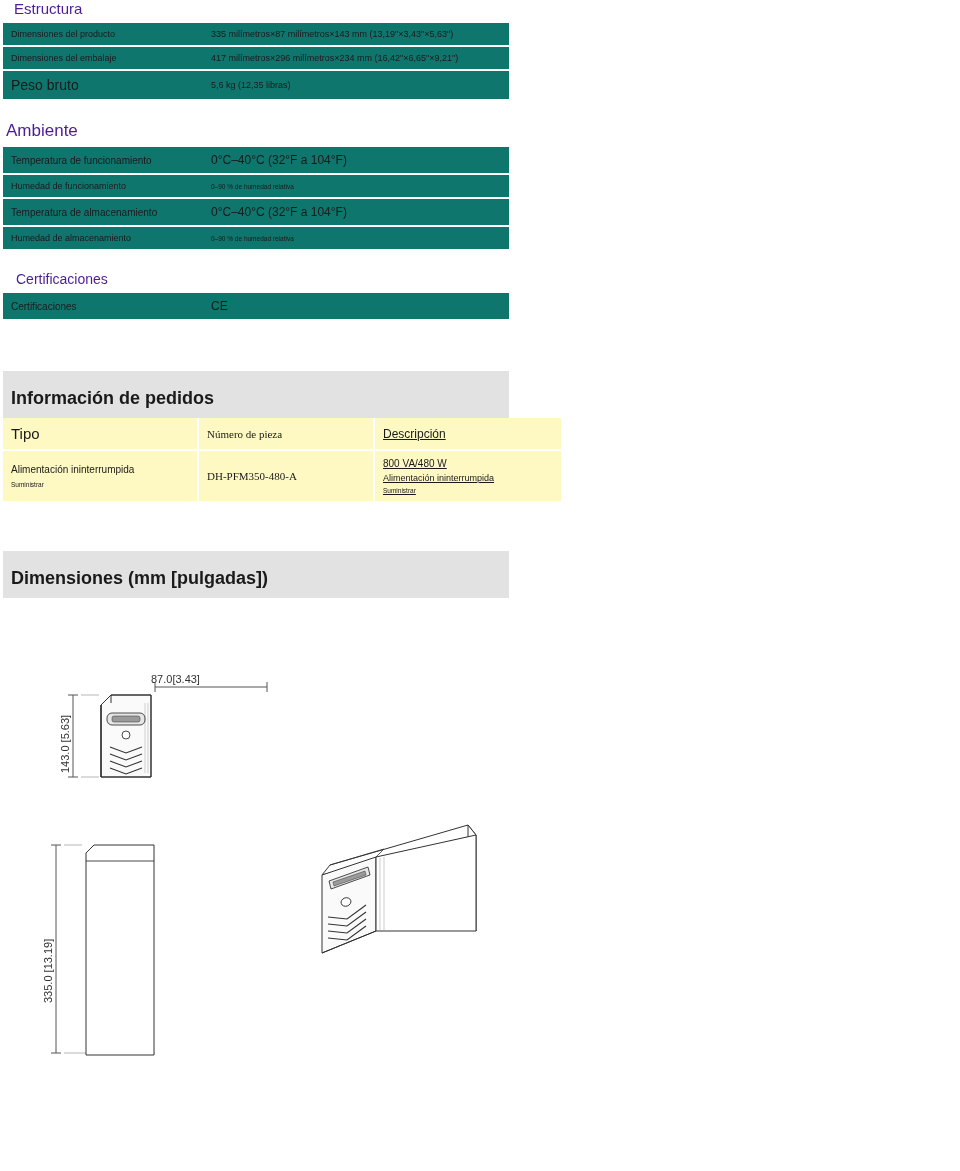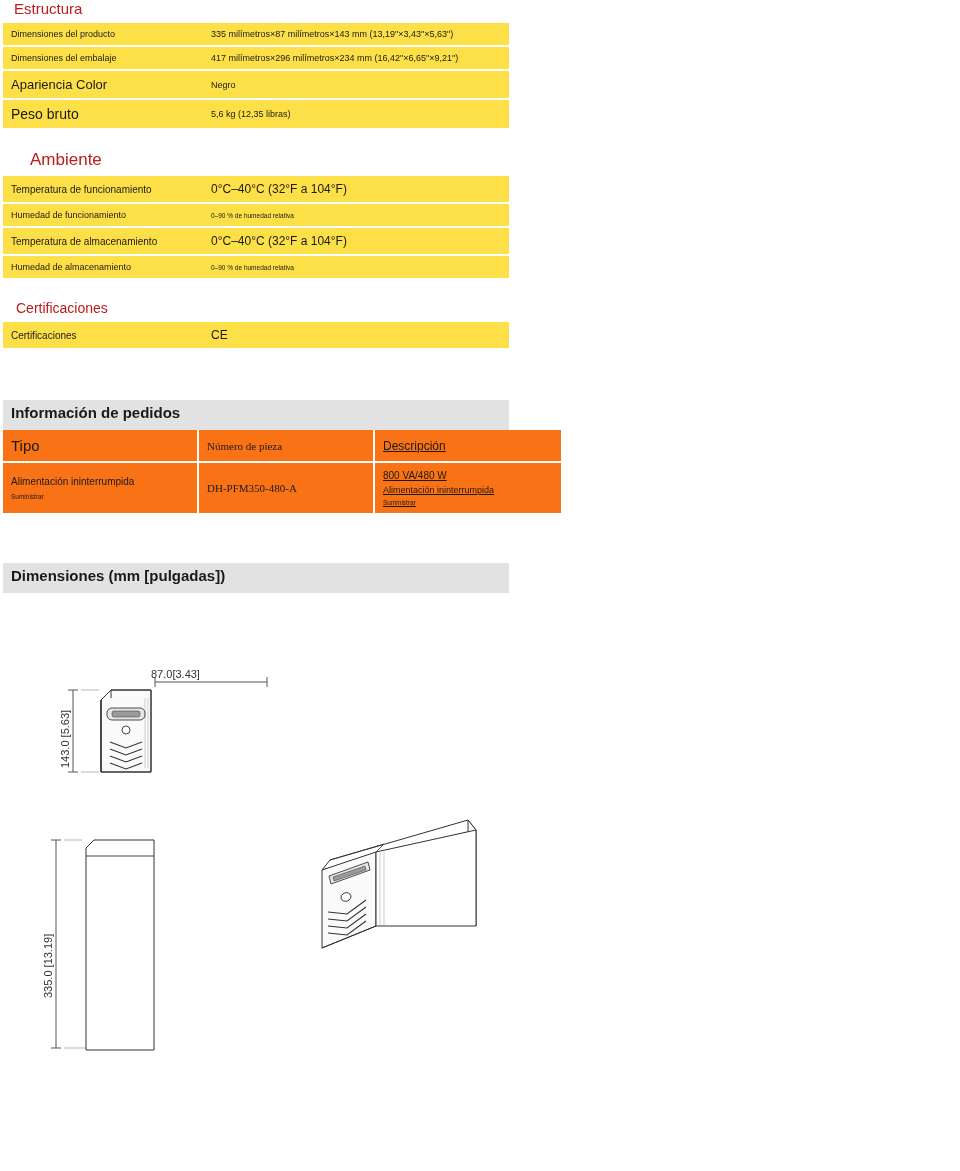--- a/index.html
+++ b/index.html
@@ -16,31 +16,31 @@
     overflow: hidden;
   }
   .page {
     position: relative;
     width: 960px;
     height: 1171px;
   }
   .section-title {
     font-size: 15px;
     font-weight: 400;
-    color: #b91c1c;
+    color: #4c1d95;
     padding: 0 0 6px 14px;
   }
   .spec-table {
     width: 506px;
     margin-left: 3px;
     border-collapse: collapse;
     table-layout: fixed;
   }
   .spec-table td {
-    background: #fde047;
+    background: #0f766e;
     border-bottom: 2px solid #ffffff;
     padding: 6px 8px;
     vertical-align: middle;
   }
   .spec-table td.label {
     width: 182px;
     padding-left: 8px;
   }
   .spec-table td.value {
     padding-left: 10px;
@@ -52,32 +52,32 @@
   .t13 { font-size: 13px; }
   .t14 { font-size: 14px; }
   .t15 { font-size: 15px; }
   .t6 { font-size: 6.5px; }
 
   .block-header {
     width: 506px;
     margin-left: 3px;
     background: #e2e2e2;
     font-weight: bold;
-    font-size: 15px;
-    padding: 4px 0 9px 8px;
+    font-size: 18px;
+    padding: 17px 0 9px 8px;
     box-sizing: border-box;
   }
   .order-table {
     width: 506px;
     margin-left: 3px;
     border-collapse: collapse;
     table-layout: fixed;
   }
   .order-table td {
-    background: #f97316;
+    background: #fef9c3;
     border-bottom: 2px solid #ffffff;
     border-right: 2px solid #ffffff;
     padding: 7px 8px;
     vertical-align: middle;
   }
   .order-table td:last-child { border-right: none; text-decoration: underline; }
   .col-a { width: 178px; }
   .col-b { width: 158px; font-family: Liberation Serif, serif; }
   .col-c { width: 170px; }
 
@@ -105,33 +105,29 @@
     <tbody>
         <tr>
       <td class="label t9">Dimensiones del producto</td>
       <td class="value t9">335 milímetros×87 milímetros×143 mm (13,19"×3,43"×5,63")</td>
     </tr>
     <tr>
       <td class="label t9">Dimensiones del embalaje</td>
       <td class="value t9">417 milímetros×296 milímetros×234 mm (16,42"×6,65"×9,21")</td>
     </tr>
     <tr>
-      <td class="label t13">Apariencia Color</td>
-      <td class="value t9">Negro</td>
-    </tr>
-    <tr>
       <td class="label t14">Peso bruto</td>
       <td class="value t9">5,6 kg (12,35 libras)</td>
     </tr>
   </tbody>
     </table>
 
   <div class="gap-md"></div>
 
-  <div class="section-title" style="font-size:17px;padding-left:30px;">Ambiente</div>
+  <div class="section-title" style="font-size:17px;padding-left:6px;">Ambiente</div>
   <table class="spec-table">
     <tbody>
         <tr>
       <td class="label t10">Temperatura de funcionamiento</td>
       <td class="value t12">0°C–40°C (32°F a 104°F)</td>
     </tr>
     <tr>
       <td class="label t9">Humedad de funcionamiento</td>
       <td class="value t6">0–90 % de humedad relativa</td>
     </tr>

